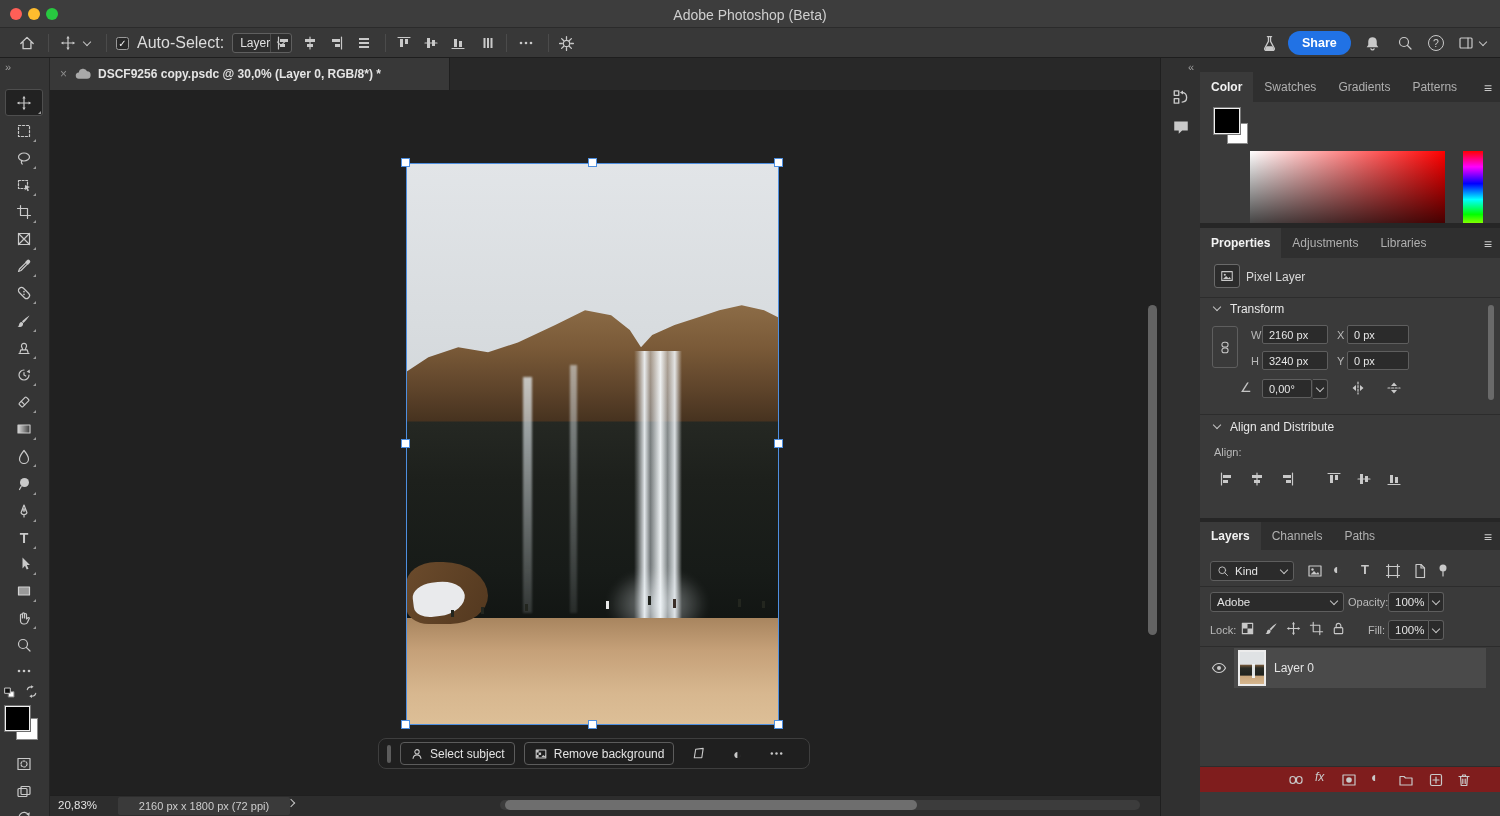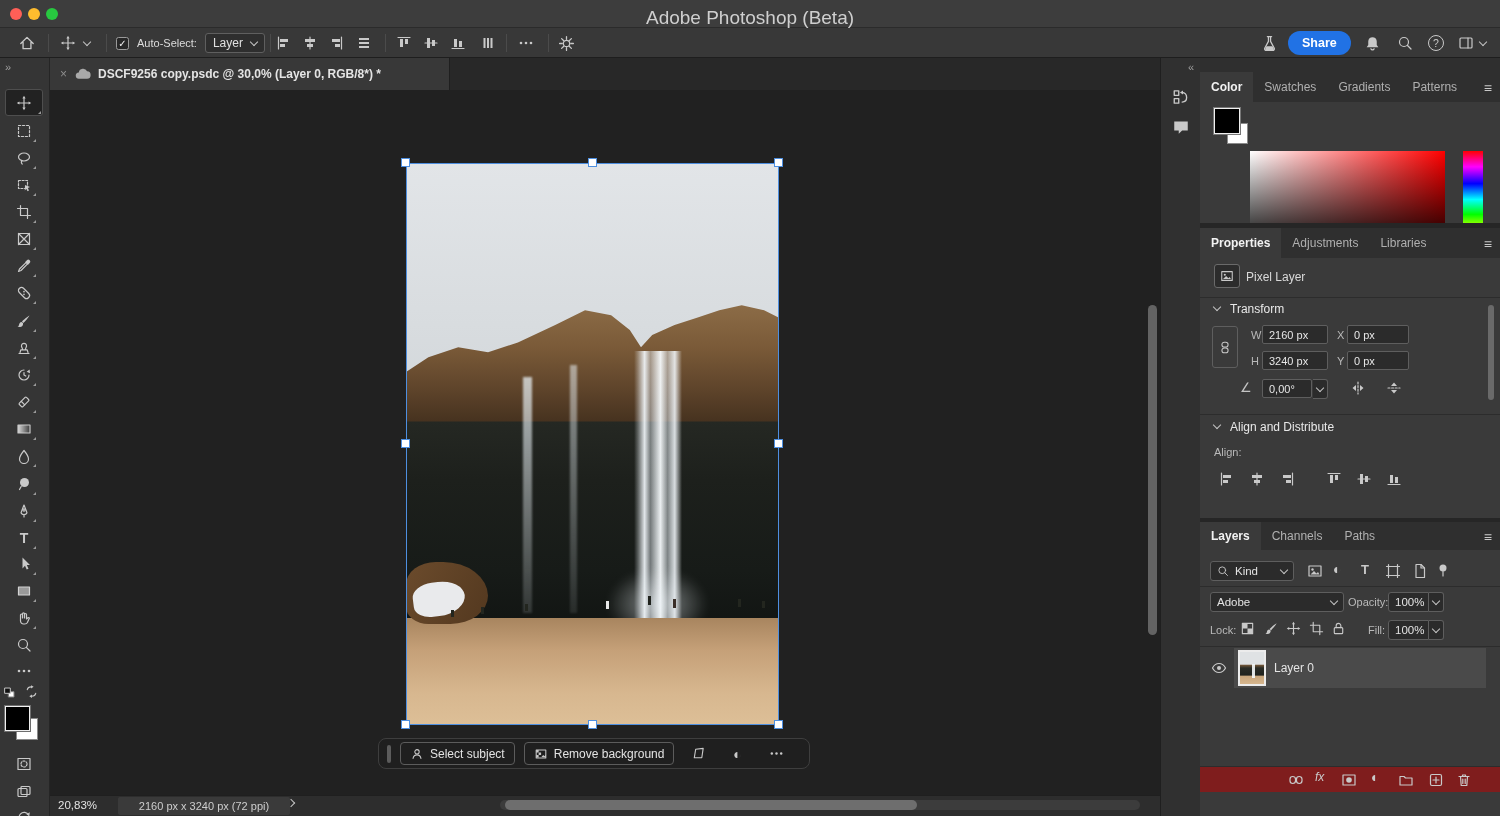--- a/index.html
+++ b/index.html
@@ -12,21 +12,21 @@
            stroke-linecap:round; stroke-linejoin:round; display:block; }
   .chev { width:6px; height:6px; border-right:1.4px solid #c4c4c4; border-bottom:1.4px solid #c4c4c4;
           display:inline-block; transform:rotate(45deg); margin-top:-3px; }
   .chev.r { transform:rotate(-45deg); }
   .vsep { position:absolute; width:1px; height:18px; background:#4b4b4b; top:6px; }
 
   
   .titlebar { position:absolute; left:0; top:0; width:1500px; height:28px; background:#3d3d3d;
               border-bottom:1px solid #2b2b2b; }
   .tl { position:absolute; top:8px; width:12px; height:12px; border-radius:50%; }
-  .win-title { position:absolute; left:0; top:7px; width:100%; text-align:center; font-size:19px; color:#cfcfcf; }
+  .win-title { position:absolute; left:0; top:7px; width:100%; text-align:center; font-size:14px; color:#cfcfcf; }
 
   
   .optionsbar { position:absolute; left:0; top:28px; width:1500px; height:30px; background:#383838;
                 border-bottom:1px solid #1e1e1e; }
   .ob { position:absolute; top:0; height:30px; display:flex; align-items:center; }
   .cb { width:13px; height:13px; background:#272727; border:1px solid #9a9a9a; border-radius:2.5px;
         font-size:10px; line-height:11px; text-align:center; color:#efefef; }
   .dd { height:20px; background:#2e2e2e; border:1px solid #5f5f5f; border-radius:3px;
         display:flex; align-items:center; padding:0 7px; gap:8px; font-size:12px; color:#e0e0e0; }
   .share-btn { height:24px; padding:0 14px; border-radius:13px; background:#2172e5; color:#fff;
@@ -391,21 +391,21 @@
       <span>
           <svg class="ic">
             <use href="#i-move"></use>
           </svg>
         </span>
       <span class="chev"></span>
     </div>
     <span class="vsep" style="left:106px"></span>
     <div class="ob" style="left:116px;gap:8px">
       <span class="cb">✓</span>
-      <span style="font-size:11px;color:#dcdcdc">Auto-Select:</span>
+      <span style="font-size:16px;color:#dcdcdc">Auto-Select:</span>
       <span class="dd">
         <span>Layer</span>
         <span class="chev"></span>
       </span>
     </div>
     <span class="vsep" style="left:270px"></span>
     <div class="ob" style="left:276px">
         <svg class="ic">
           <use href="#i-al-l"></use>
         </svg>
@@ -700,21 +700,21 @@
           </span>
       </div>
 
       <div class="vscroll">
           <div class="thumb"></div>
         </div>
     </div>
 
     <div class="statusbar">
       <span style="position:absolute;left:8px;top:3px;color:#e2e2e2">20,83%</span>
-      <span style="position:absolute;left:68px;top:1px;width:172px;height:18px;background:#3a3a3a;border-radius:2px;display:flex;align-items:center;justify-content:center;font-size:11px;color:#cdcdcd">2160 px x 3240 px (72 ppi)</span>
+      <span style="position:absolute;left:68px;top:1px;width:172px;height:18px;background:#3a3a3a;border-radius:2px;display:flex;align-items:center;justify-content:center;font-size:11px;color:#cdcdcd">2160 px x 1800 px (72 ppi)</span>
       <span class="chev r" style="position:absolute;left:238px;top:7px"></span>
       <div class="hs-track"></div>
       <div class="hs-thumb"></div>
     </div>
   </div>
 
   <div class="dockstrip">
     <div style="position:absolute;right:6px;top:3px;font-size:11px;color:#9e9e9e">«</div>
     <div style="position:absolute;left:11px;top:30px">
         <svg class="ic" style="width:18px;height:18px">

